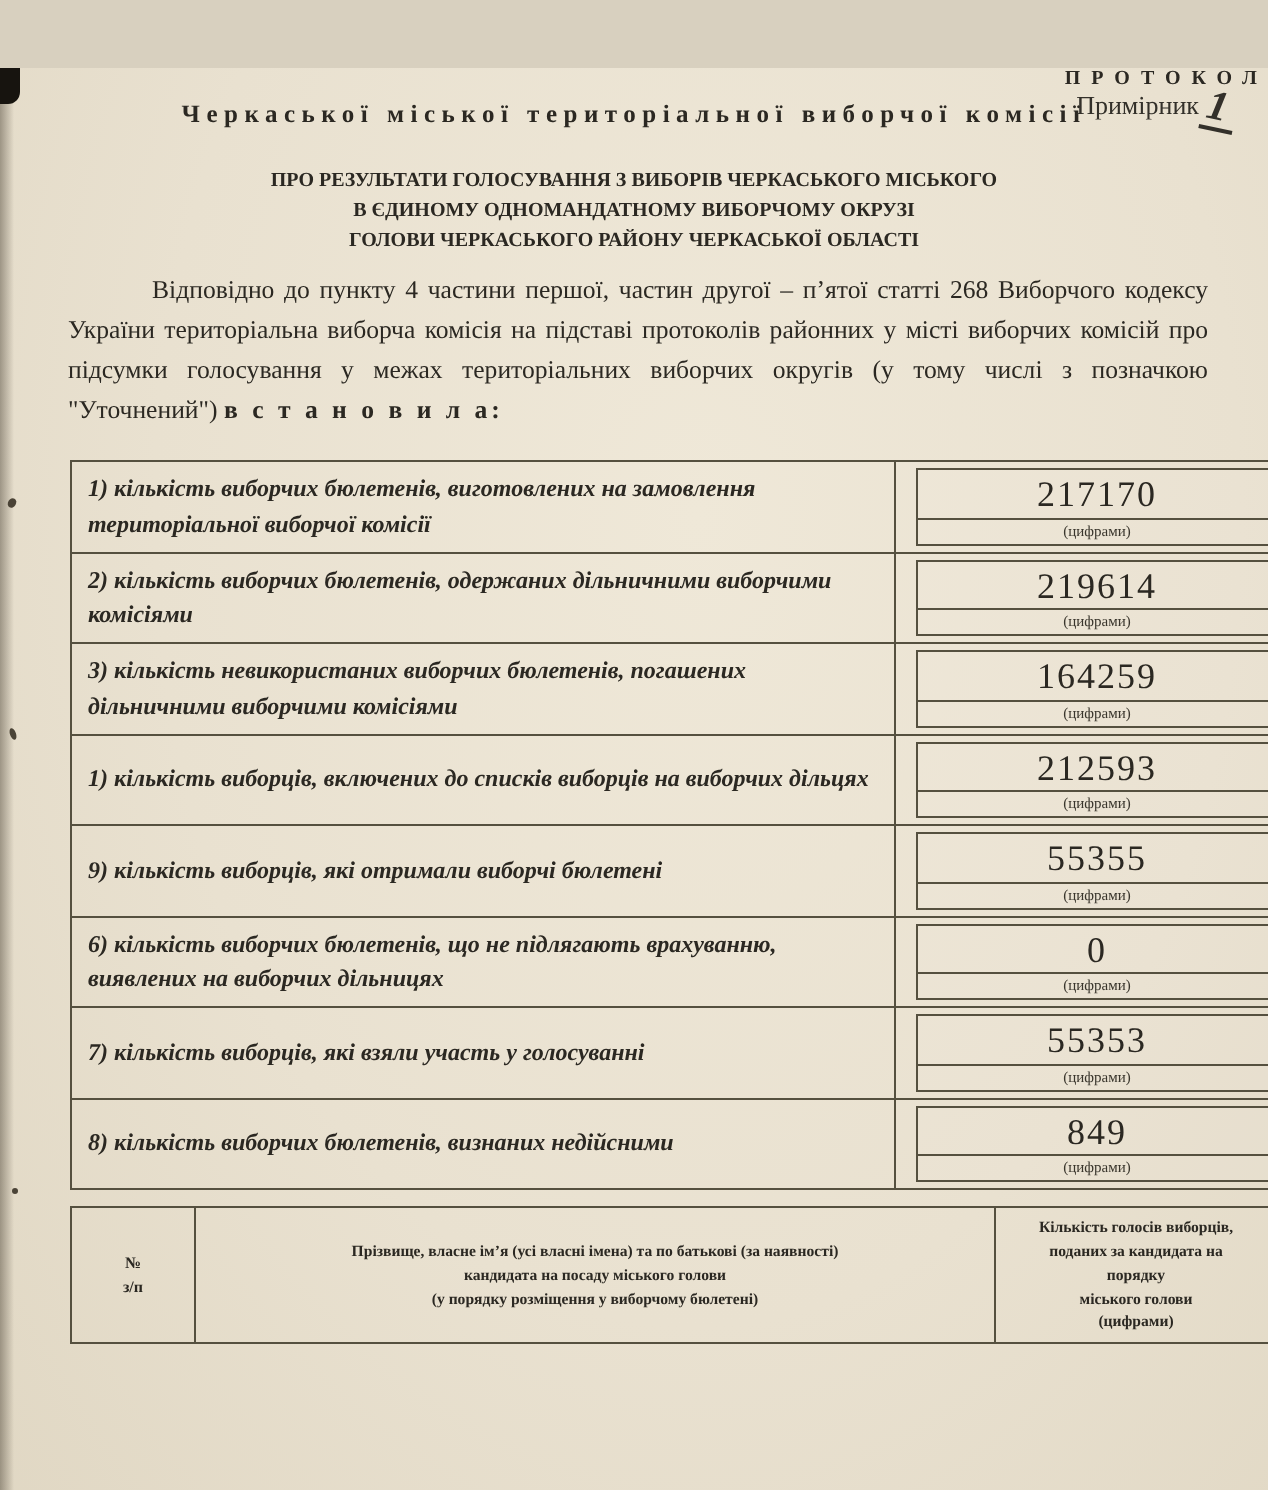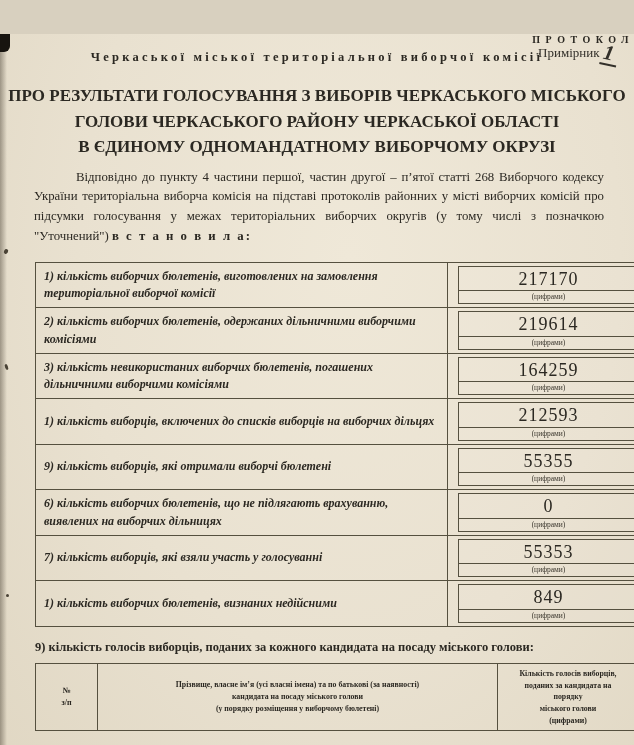--- a/index.html
+++ b/index.html
@@ -34,21 +34,21 @@
   .title{
     margin-top:34px;text-align:right;font-weight:bold;font-size:10px;
     letter-spacing:.55em;text-indent:.55em;
   }
   .sub{
     text-align:center;font-weight:bold;font-size:12.5px;
     letter-spacing:.26em;line-height:1.45;
   }
   .sub.first{margin-top:3px;}
 
-  .heading{margin-top:17px;text-align:center;font-weight:bold;font-size:17px;line-height:1.5;}
+  .heading{margin-top:17px;text-align:center;font-weight:bold;font-size:10px;line-height:1.5;}
 
   .intro{
     margin:8px 30px 0 34px;font-size:12.8px;line-height:1.55;
     text-align:justify;text-indent:42px;
   }
   .estab{font-weight:bold;letter-spacing:2px;}
 
   table{border-collapse:collapse;}
   .t1{
     margin:15px 0 0 35px;width:582px;table-layout:fixed;
@@ -96,22 +96,22 @@
 
   <div class="copy-line">
     <span>Примірник</span><span class="copy-num">1</span>
   </div>
 
   <div class="title">ПРОТОКОЛ</div>
   <div class="sub first">Черкаської міської територіальної виборчої комісії</div>
 
   <div class="heading">
     <div>ПРО РЕЗУЛЬТАТИ ГОЛОСУВАННЯ З ВИБОРІВ ЧЕРКАСЬКОГО МІСЬКОГО</div>
+    <div>В ЄДИНОМУ ОДНОМАНДАТНОМУ ВИБОРЧОМУ ОКРУЗІ</div>
     <div>ГОЛОВИ ЧЕРКАСЬКОГО РАЙОНУ ЧЕРКАСЬКОЇ ОБЛАСТІ</div>
-    <div>В ЄДИНОМУ ОДНОМАНДАТНОМУ ВИБОРЧОМУ ОКРУЗІ</div>
   </div>
 
   <p class="intro"><span>Відповідно до пункту 4 частини першої, частин другої – п’ятої статті 268 Виборчого кодексу України територіальна виборча комісія на підставі протоколів районних у місті виборчих комісій про підсумки голосування у межах територіальних виборчих округів (у тому числі з позначкою "Уточнений") </span><span class="estab">в с т а н о в и л а:</span></p>
 
   <table class="t1">
     <tbody>
       <tr>
         <td class="lbl">1) кількість виборчих бюлетенів, виготовлених на замовлення територіальної виборчої комісії</td>
         <td class="val">
             <div class="valbox">
@@ -168,32 +168,31 @@
       <tr>
         <td class="lbl">7) кількість виборців, які взяли участь у голосуванні</td>
         <td class="val">
             <div class="valbox">
               <div class="num">55353</div>
               <div class="unit">(цифрами)</div>
             </div>
           </td>
       </tr>
       <tr>
-        <td class="lbl">1) кількість виборчих бюлетенів, визнаних недійсними</td>
+        <td class="lbl">8) кількість виборчих бюлетенів, визнаних недійсними</td>
         <td class="val">
             <div class="valbox">
               <div class="num">849</div>
               <div class="unit">(цифрами)</div>
             </div>
           </td>
       </tr>
     </tbody>
   </table>
 
-  <p class="caption9">9) кількість голосів виборців, поданих за кожного кандидата на посаду міського голови:</p>
 
   <table class="t2">
     <tbody>
       <tr>
         <th class="c-num th-num">
           <div>№</div>
           <div>з/п</div>
         </th>
         <th class="c-name th-name">
           <div>Прізвище, власне ім’я (усі власні імена) та по батькові (за наявності)</div>

